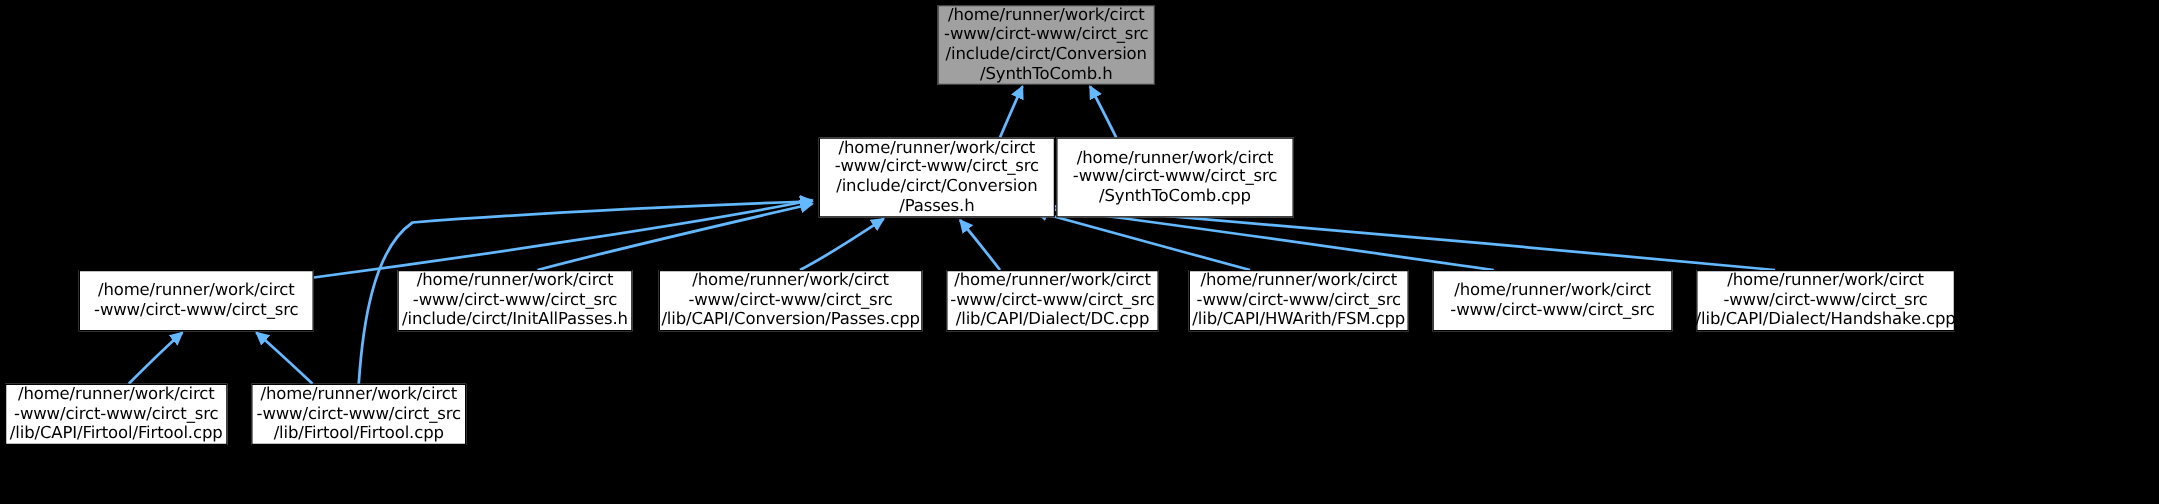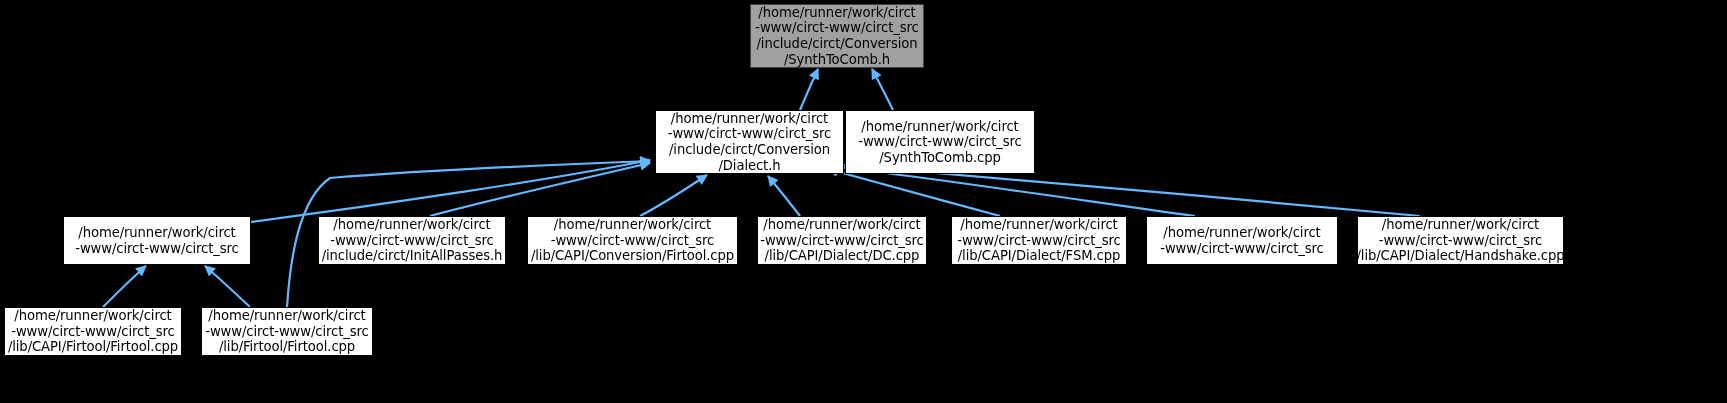--- a/index.html
+++ b/index.html
@@ -69,26 +69,26 @@
         <path d="M 1195,216 C 1080,200 910,175 830,166" stroke="#63b8ff" marker-end="url(#arrow)"></path>
         <path d="M 1420,216 C 1230,198 930,172 832,164" stroke="#63b8ff" marker-end="url(#arrow)"></path>
         <path d="M 103,307 C 117,293 133,277 146,266" stroke="#63b8ff" marker-end="url(#arrow)"></path>
         <path d="M 250,307 C 235,293 218,277 205,266" stroke="#63b8ff" marker-end="url(#arrow)"></path>
         <path d="M 287,307 C 290,262 298,200 330,178 C 430,170 570,164 650,161" stroke="#63b8ff" marker-end="url(#arrow)"></path>
       </g>
   </svg>
 
   <div id="node-layer">
       <div class="node current" style="left: 750px; top: 4px; width: 174px; height: 64px;"><span class="ln">/home/runner/work/circt</span><span class="ln">-www/circt-www/circt_src</span><span class="ln">/include/circt/Conversion</span><span class="ln">/SynthToComb.h</span></div>
-      <div class="node" style="left: 655px; top: 110px; width: 189px; height: 64px;"><span class="ln">/home/runner/work/circt</span><span class="ln">-www/circt-www/circt_src</span><span class="ln">/include/circt/Conversion</span><span class="ln">/Dialect.h</span></div>
+      <div class="node" style="left: 655px; top: 110px; width: 189px; height: 64px;"><span class="ln">/home/runner/work/circt</span><span class="ln">-www/circt-www/circt_src</span><span class="ln">/include/circt/Conversion</span><span class="ln">/Passes.h</span></div>
       <div class="node" style="left: 845px; top: 110px; width: 190px; height: 64px;"><span class="ln">/home/runner/work/circt</span><span class="ln">-www/circt-www/circt_src</span><span class="ln">/SynthToComb.cpp</span></div>
       <div class="node" style="left: 63px; top: 216px; width: 188px; height: 49px;"><span class="ln">/home/runner/work/circt</span><span class="ln">-www/circt-www/circt_src</span></div>
       <div class="node" style="left: 318px; top: 216px; width: 188px; height: 49px;"><span class="ln">/home/runner/work/circt</span><span class="ln">-www/circt-www/circt_src</span><span class="ln">/include/circt/InitAllPasses.h</span></div>
-      <div class="node" style="left: 527px; top: 216px; width: 211px; height: 49px;"><span class="ln">/home/runner/work/circt</span><span class="ln">-www/circt-www/circt_src</span><span class="ln">/lib/CAPI/Conversion/Firtool.cpp</span></div>
+      <div class="node" style="left: 527px; top: 216px; width: 211px; height: 49px;"><span class="ln">/home/runner/work/circt</span><span class="ln">-www/circt-www/circt_src</span><span class="ln">/lib/CAPI/Conversion/Passes.cpp</span></div>
       <div class="node" style="left: 757px; top: 216px; width: 170px; height: 49px;"><span class="ln">/home/runner/work/circt</span><span class="ln">-www/circt-www/circt_src</span><span class="ln">/lib/CAPI/Dialect/DC.cpp</span></div>
-      <div class="node" style="left: 951px; top: 216px; width: 176px; height: 49px;"><span class="ln">/home/runner/work/circt</span><span class="ln">-www/circt-www/circt_src</span><span class="ln">/lib/CAPI/Dialect/FSM.cpp</span></div>
+      <div class="node" style="left: 951px; top: 216px; width: 176px; height: 49px;"><span class="ln">/home/runner/work/circt</span><span class="ln">-www/circt-www/circt_src</span><span class="ln">/lib/CAPI/HWArith/FSM.cpp</span></div>
       <div class="node" style="left: 1146px; top: 216px; width: 192px; height: 49px;"><span class="ln">/home/runner/work/circt</span><span class="ln">-www/circt-www/circt_src</span></div>
       <div class="node" style="left: 1357px; top: 216px; width: 207px; height: 49px;"><span class="ln">/home/runner/work/circt</span><span class="ln">-www/circt-www/circt_src</span><span class="ln">/lib/CAPI/Dialect/Handshake.cpp</span></div>
       <div class="node" style="left: 4px; top: 307px; width: 178px; height: 49px;"><span class="ln">/home/runner/work/circt</span><span class="ln">-www/circt-www/circt_src</span><span class="ln">/lib/CAPI/Firtool/Firtool.cpp</span></div>
       <div class="node" style="left: 201px; top: 307px; width: 172px; height: 49px;"><span class="ln">/home/runner/work/circt</span><span class="ln">-www/circt-www/circt_src</span><span class="ln">/lib/Firtool/Firtool.cpp</span></div>
     </div>
 
 </div>
 
 </body></html>

